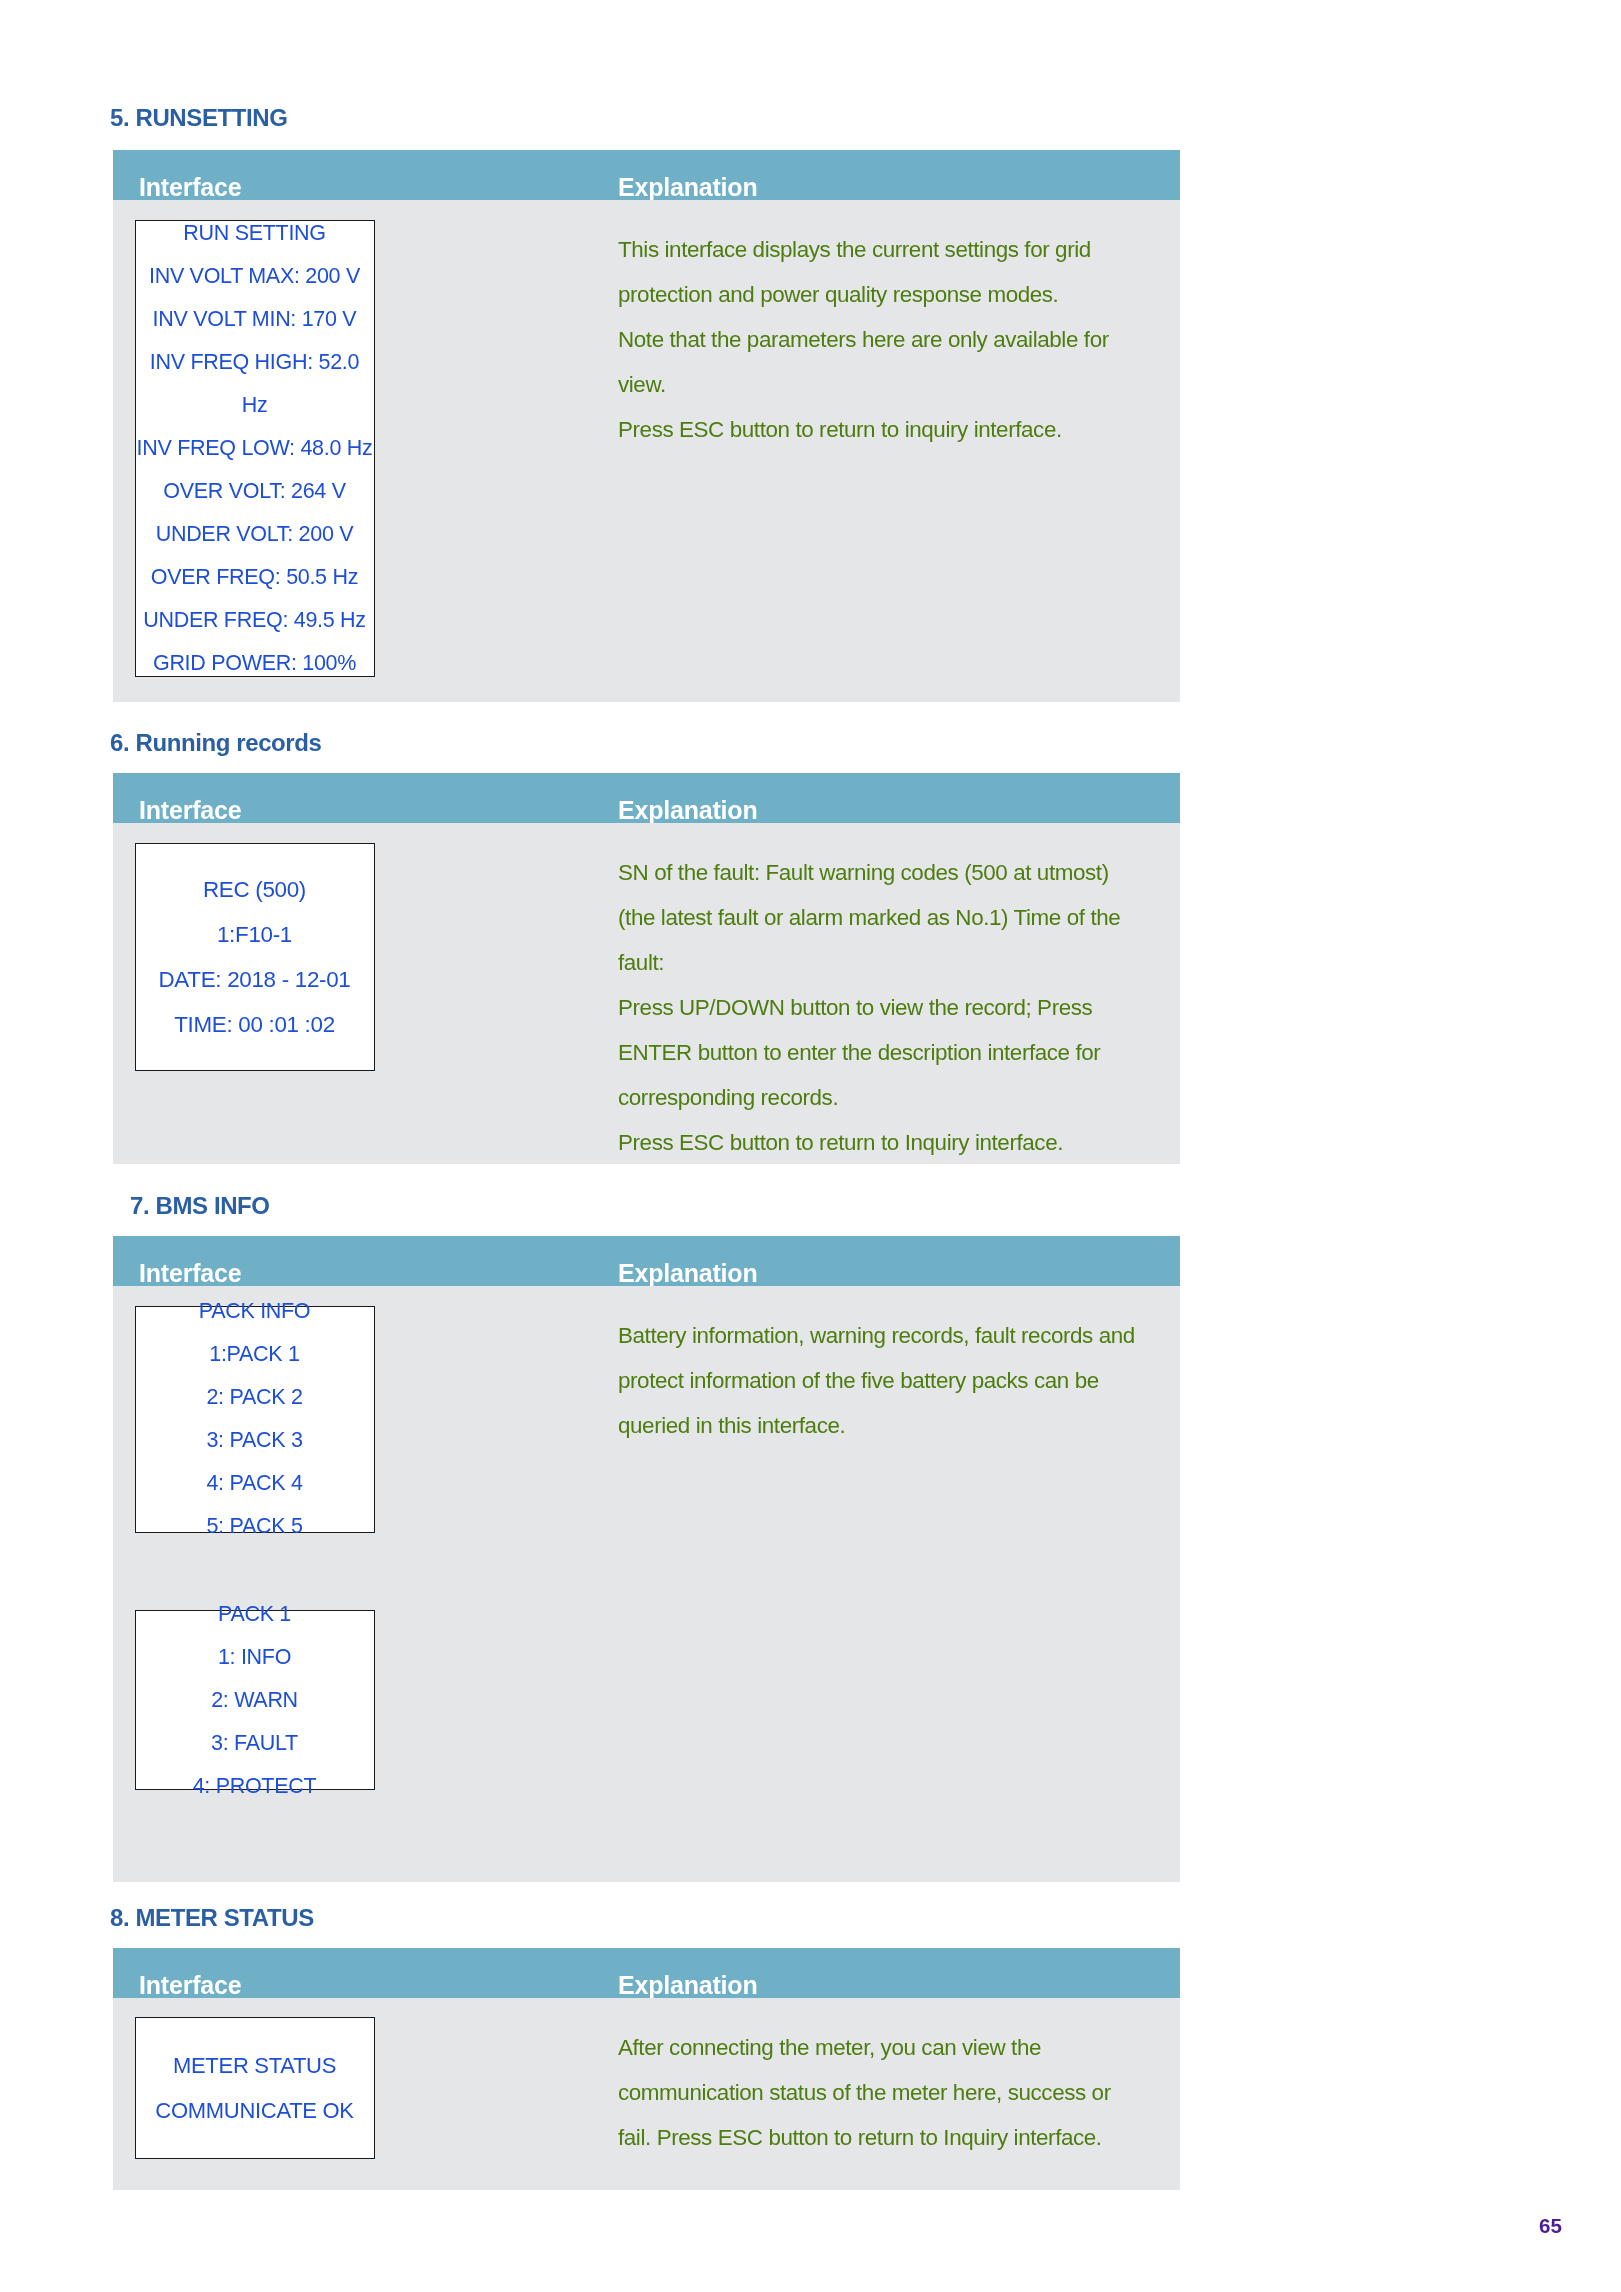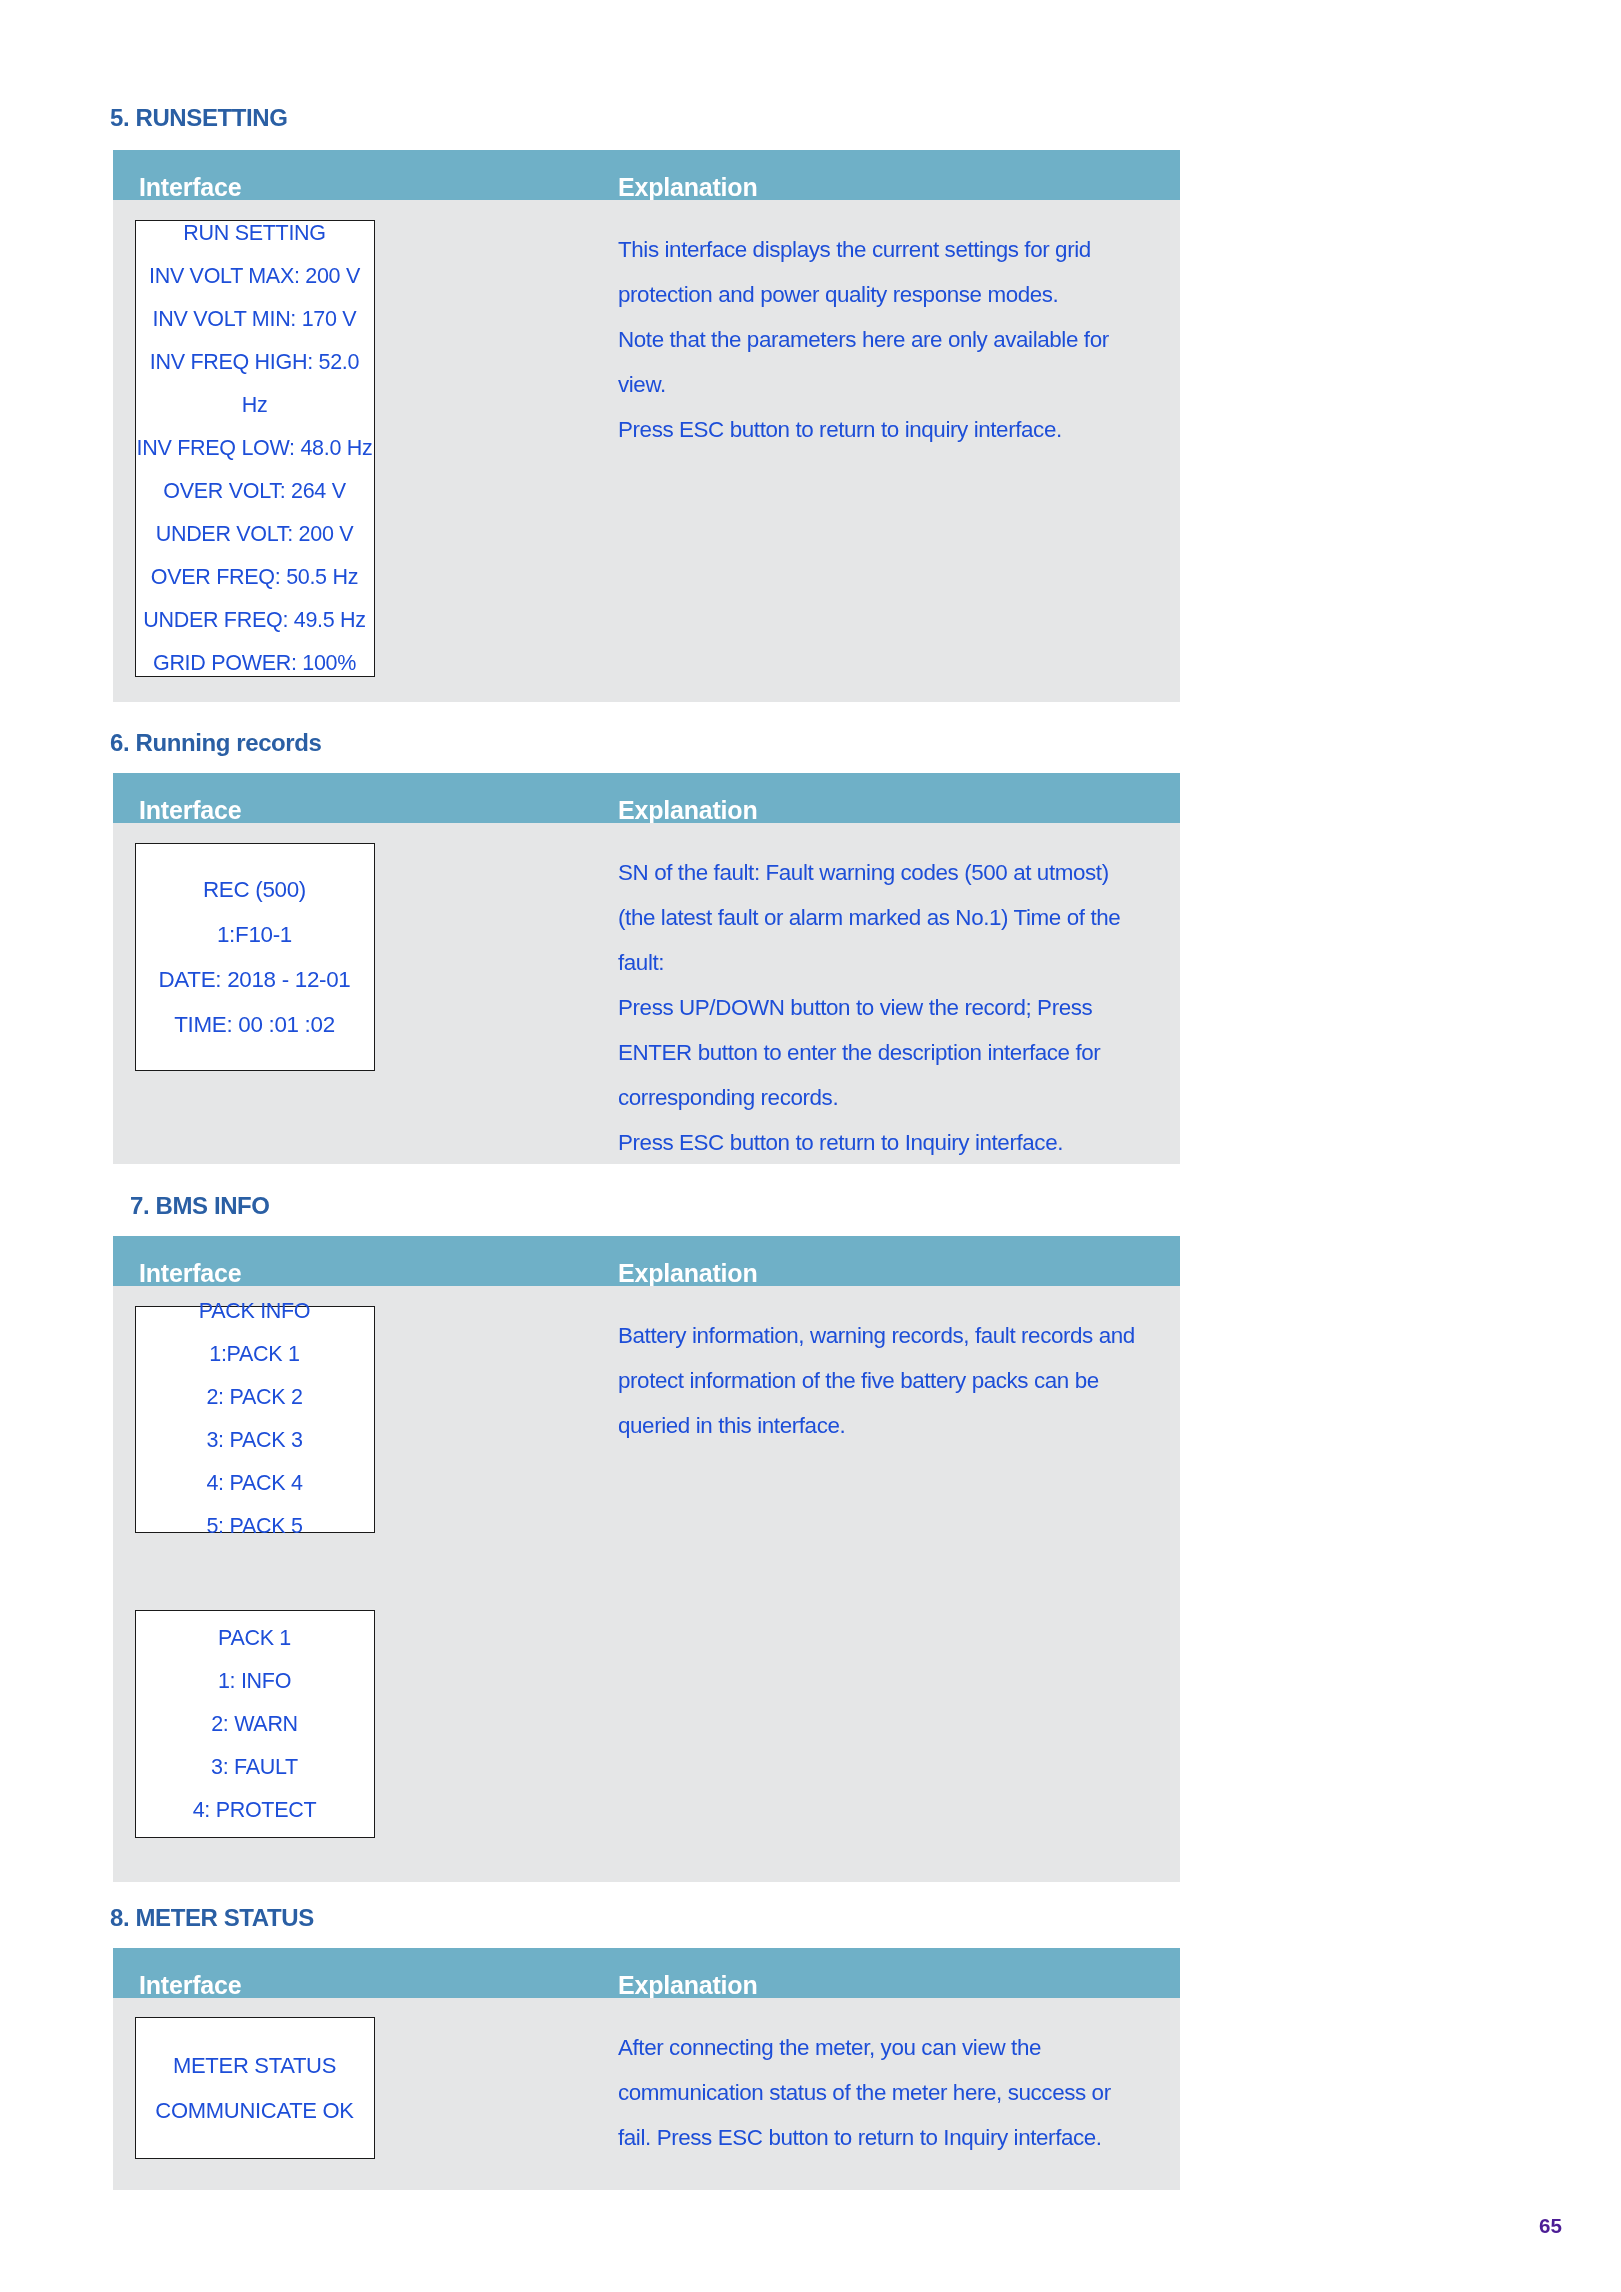--- a/index.html
+++ b/index.html
@@ -37,36 +37,36 @@
     background:#ffffff;border:1.8px solid #1a1a1a;
     box-sizing:border-box;
     display:flex;align-items:center;justify-content:center;
     text-align:center;
     font-size:21.5px;line-height:43px;color:#1d4ed8;
     letter-spacing:-0.3px;
     white-space:pre-line;
   }
   .expl{
     position:absolute;left:505px;top:27px;width:573px;
-    font-size:22.4px;line-height:45px;color:#1d4ed8;
+    font-size:22.4px;line-height:45px;color:#4d7c0f;
     letter-spacing:-0.4px;
     white-space:pre-line;
   }
   .page-number{
     position:absolute;left:1539px;top:2214px;
     font-size:20.6px;font-weight:bold;color:#4c1d95;
   }
   
   #h5{top:104px;} #t1{top:150px;} #t1 .tbl-body{height:502px;}
   #box1{top:19.7px;height:457px;}
   #h6{top:729px;} #t2{top:773px;} #t2 .tbl-body{height:341px;}
   #box2{top:19.7px;height:228px;font-size:22.4px;line-height:45px;}
   #h7{top:1192px;margin-left:20px;} #t3{top:1236px;} #t3 .tbl-body{height:596px;}
   #box3{top:19.7px;height:227px;}
-  #box4{top:324px;height:228px;}
+  #box4{top:324px;height:180px;}
   #h8{top:1904px;} #t4{top:1948px;} #t4 .tbl-body{height:192px;}
   #box5{top:19px;height:142px;font-size:22px;line-height:45px;}
 </style>
 </head>
 <body>
 
 <div class="page">
 
   <div id="h5" class="section-heading">5. RUNSETTING</div>
   <div id="t1" class="tbl">

